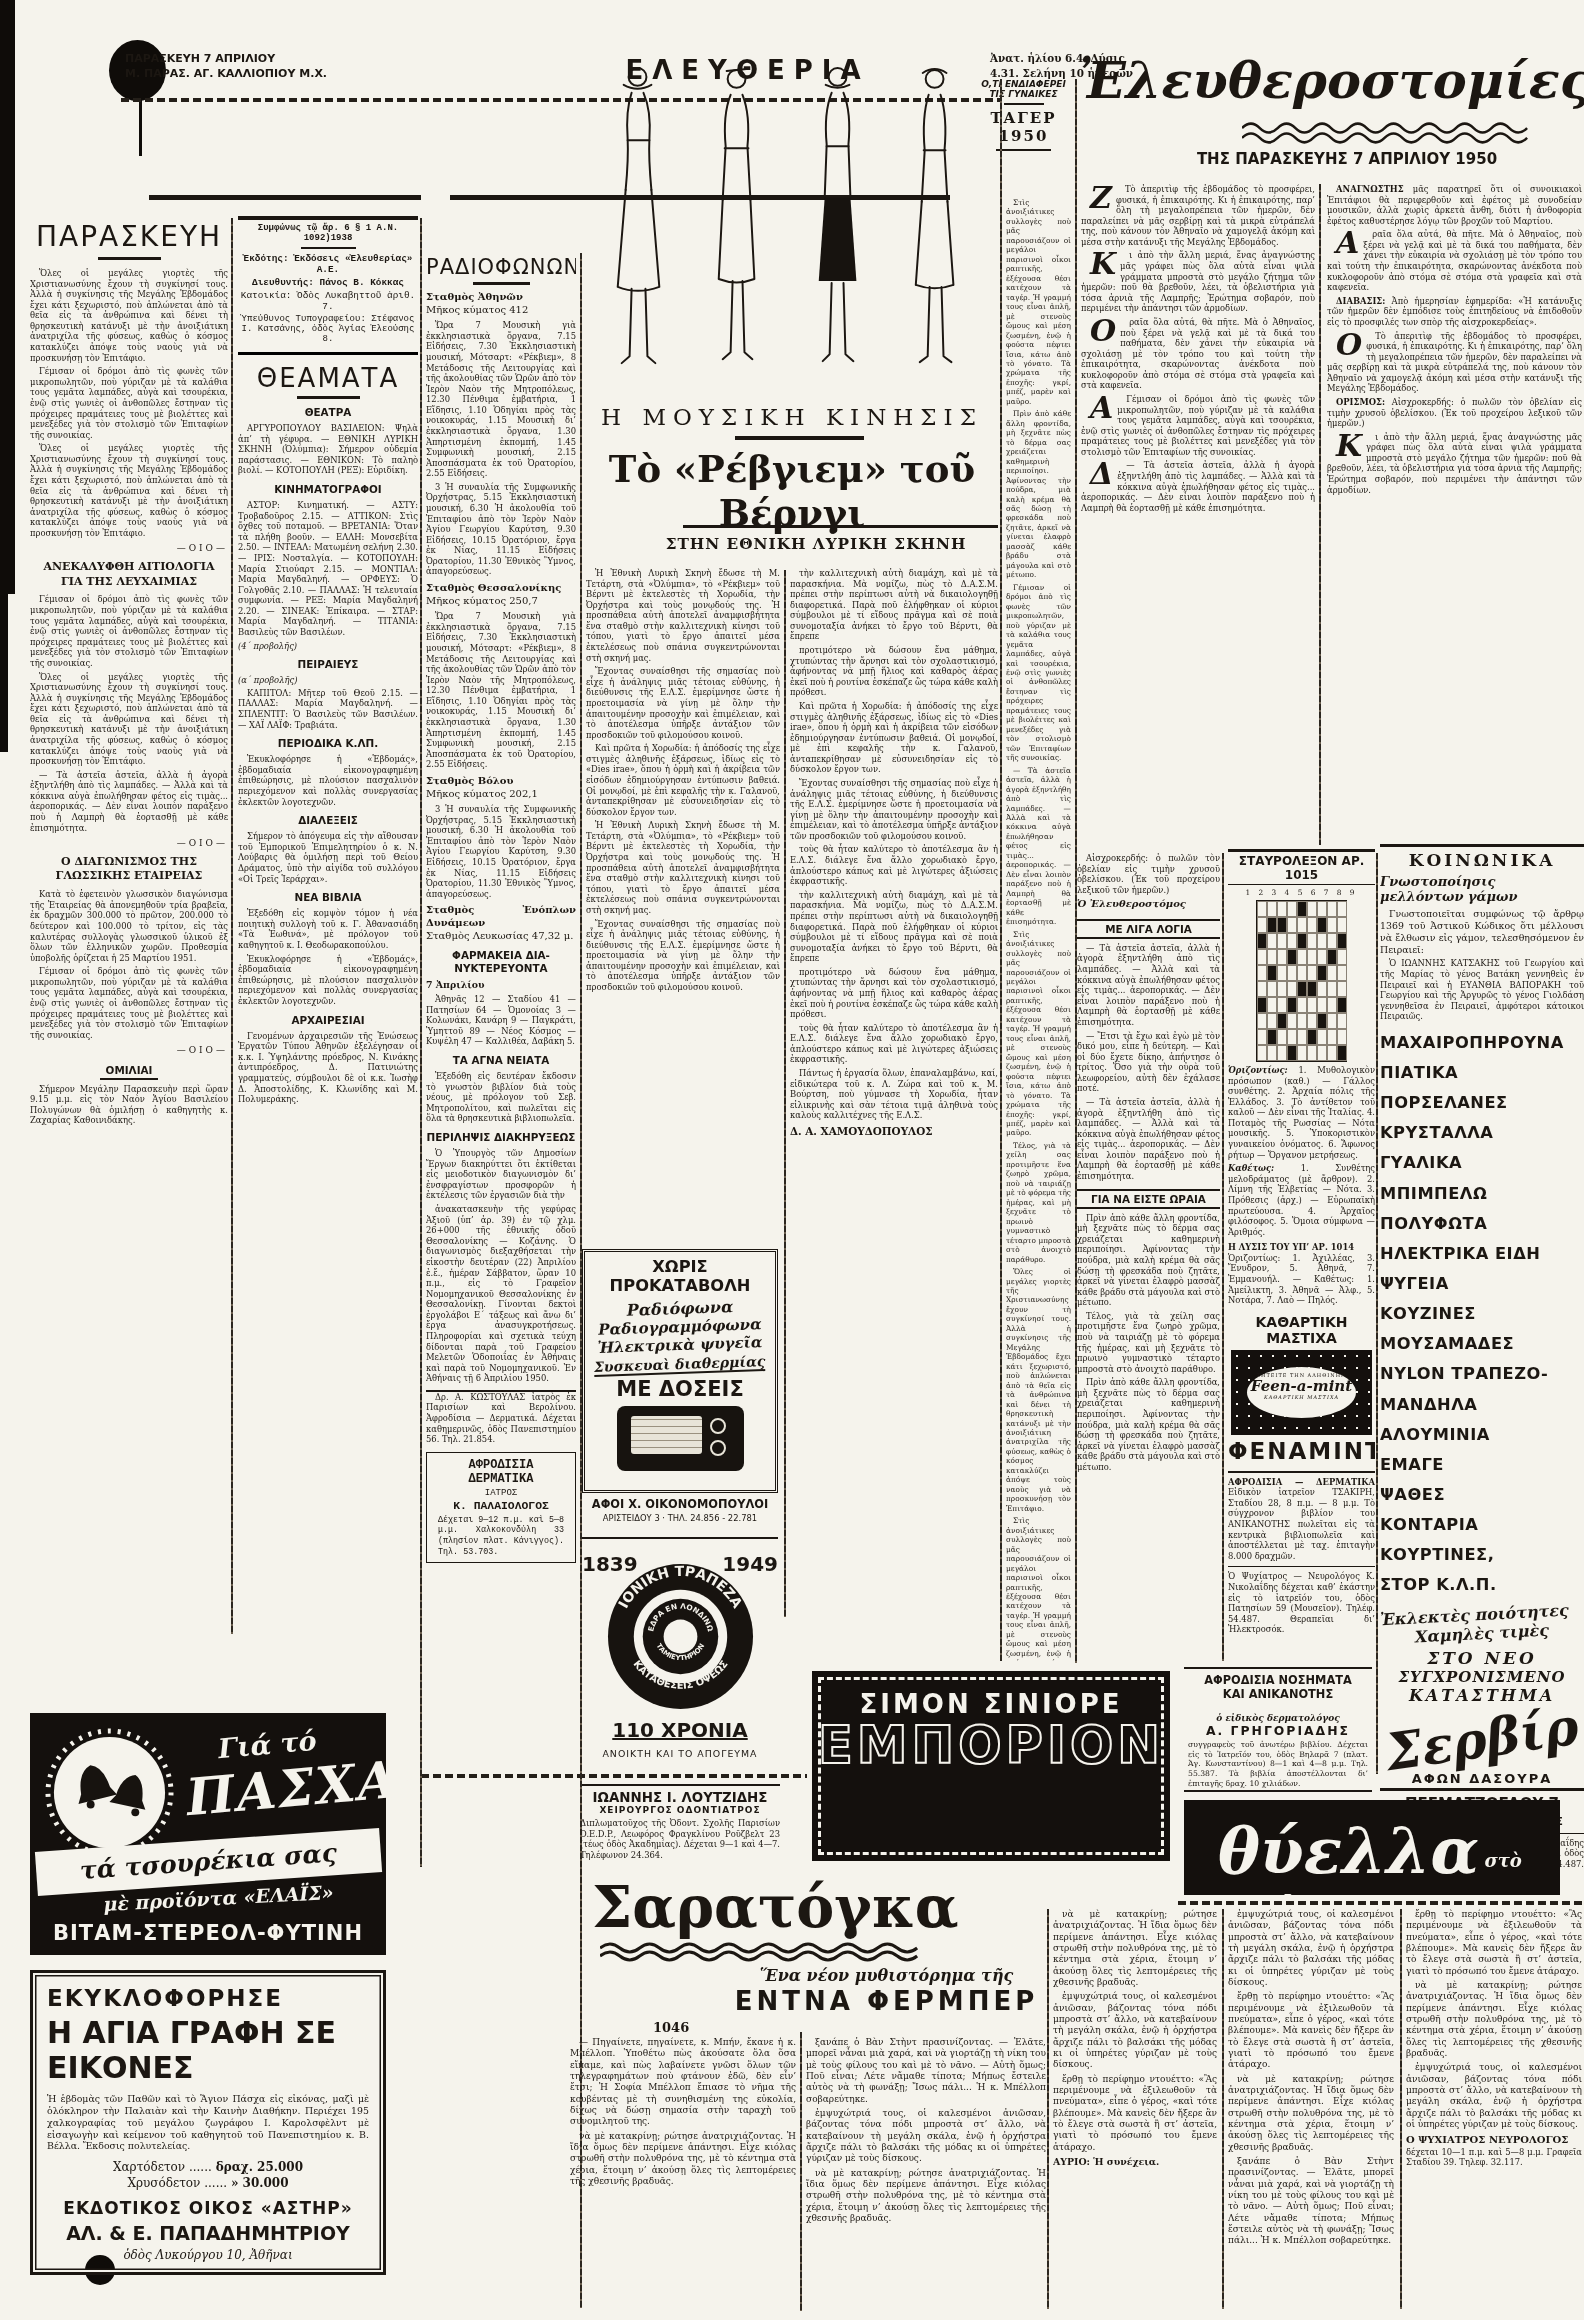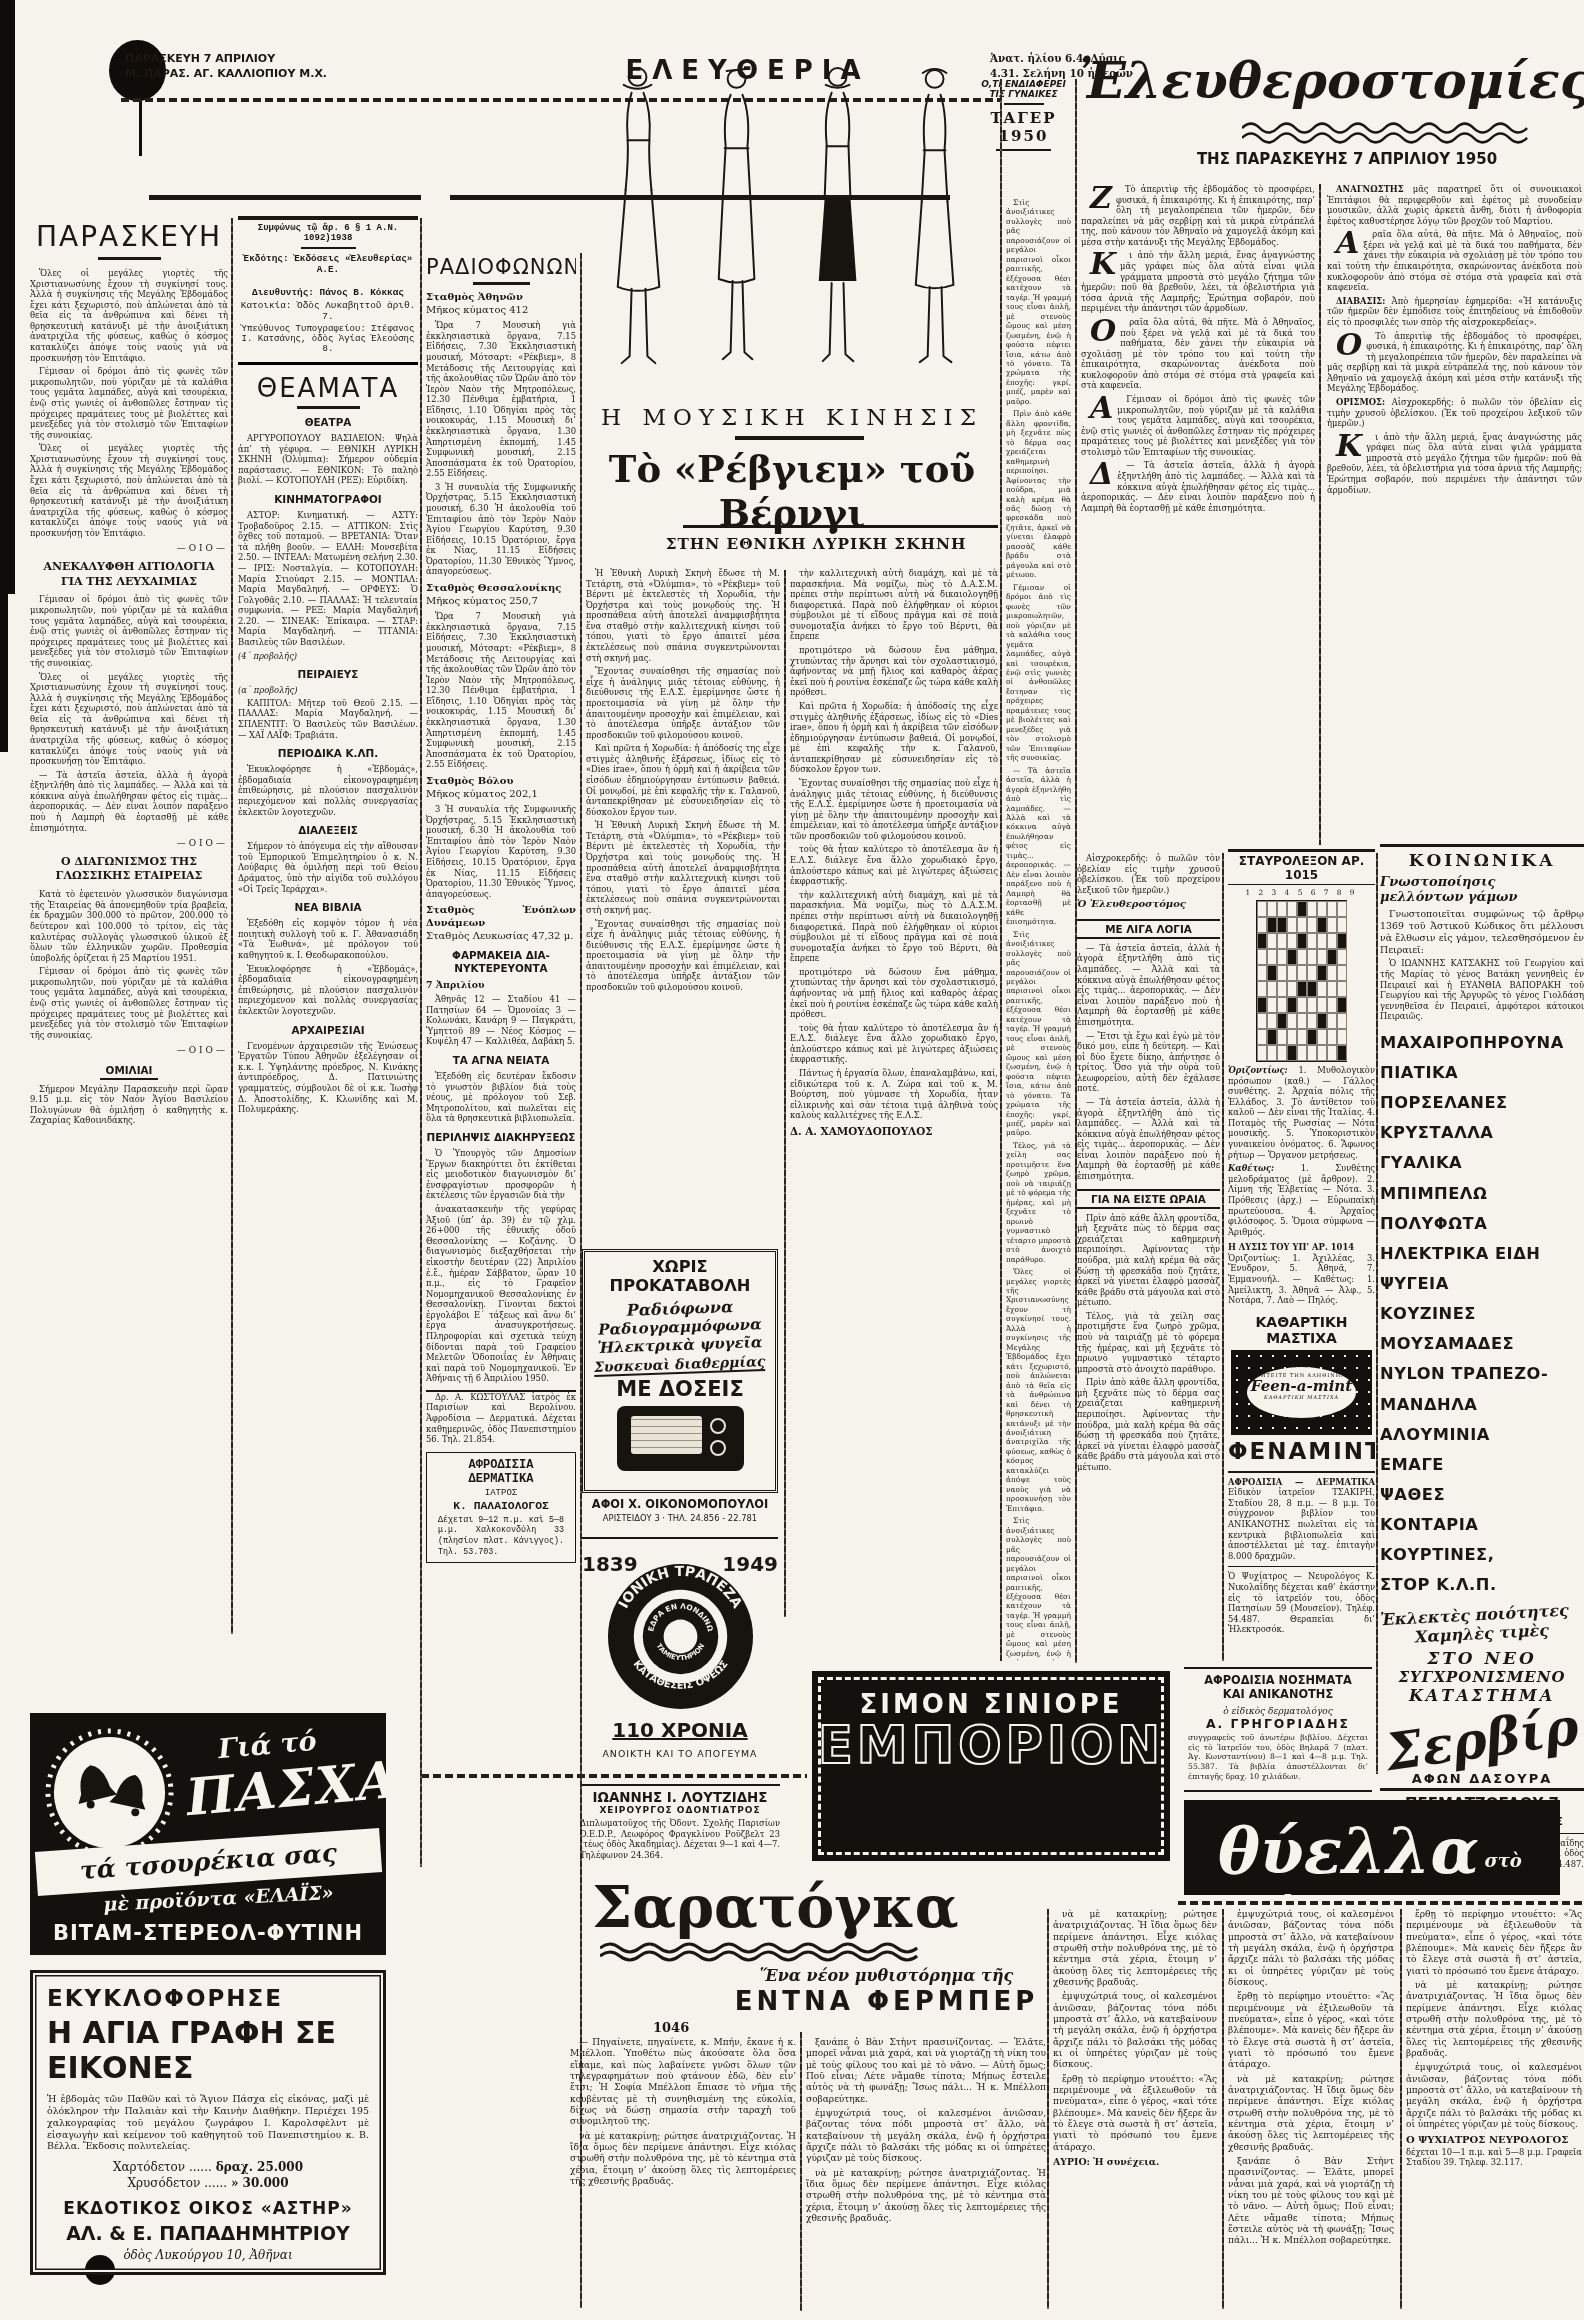--- a/index.html
+++ b/index.html
@@ -97,21 +97,21 @@
     <div class="t">
         <p>Σήμερον Μεγάλην Παρασκευὴν περὶ ὥραν 9.15 μ.μ. εἰς τὸν Ναὸν Ἁγίου Βασιλείου Πολυγώνων θὰ ὁμιλήσῃ ὁ καθηγητὴς κ. Ζαχαρίας Καθοινιδάκης.</p>
       </div>
   </div>
 
   <div class="abs flow" style="left:238px;top:216px;width:180px;height:1651px;">
     <div style="border-top:4px solid #1c1712;border-bottom:3px solid #000000;padding:3px 2px 8px;text-align:center;font-family:Liberation Mono, monospace;">
       <div class="b" style="font-size:9px;">Συμφώνως τῷ ἄρ. 6 § 1 Α.Ν. 1092)1938</div>
       <div style="width:55px;height:2px;background:#1c1712;margin:4px auto;"></div>
       <div class="b" style="font-size:9.4px;margin-top:3px;">Ἐκδότης: Ἐκδόσεις «Ἐλευθερίας» Α.Ε.</div>
-      <div class="b" style="font-size:9.4px;margin-top:12px;">Διευθυντής: Πάνος Β. Κόκκας</div>
+      <div class="b" style="font-size:9.4px;margin-top:2px;">Διευθυντής: Πάνος Β. Κόκκας</div>
       <div style="font-size:9.4px;margin-top:2px;">Κατοικία: Ὁδὸς Λυκαβηττοῦ ἀριθ. 7.</div>
       <div style="font-size:9px;margin-top:2px;">Ὑπεύθυνος Τυπογραφείου: Στέφανος Ι. Κατσάνης, ὁδὸς Ἁγίας Ἐλεούσης 8.</div>
     </div>
     <div class="sans tc" style="font-size:26px;letter-spacing:2px;margin-top:8px;">ΘΕΑΜΑΤΑ</div>
     <div style="width:63px;height:3px;background:#1c1712;margin:3px auto 6px;"></div>
     <div class="t">
         <div class="shead">ΘΕΑΤΡΑ</div>
       </div>
     <div class="t">
         <p>ΑΡΓΥΡΟΠΟΥΛΟΥ ΒΑΣΙΛΕΙΟΝ: Ψηλὰ ἀπ’ τὴ γέφυρα. — ΕΘΝΙΚΗ ΛΥΡΙΚΗ ΣΚΗΝΗ (Ὀλύμπια): Σήμερον οὐδεμία παράστασις. — ΕΘΝΙΚΟΝ: Τὸ παληὸ βιολί. — ΚΟΤΟΠΟΥΛΗ (ΡΕΞ): Εὐριδίκη.</p>
@@ -554,21 +554,21 @@
     <div class="sans b tc" style="font-size:15px;margin-top:4px;">ΠΕΣΜΑΤΖΟΓΛΟΥ 7</div>
     <div class="sans b tc" style="font-size:10.4px;margin-top:2px;">ΕΝΑΝΤΙ ΙΟΝΙΚΗΣ ΤΡΑΠΕΖΗΣ</div>
     <div class="t" style="margin-top:6px;border-top:1.5px solid #1c1712;padding-top:4px;">
       <span>Ὁ Ψυχίατρος — Νευρολόγος Κ. Νικολαΐδης δέχεται καθ’ ἑκάστην εἰς τὸ ἰατρεῖόν του, ὁδὸς Πατησίων 59 (Μουσεῖον). Τηλέφ. 54.487. Θεραπεῖαι δι’ Ἠλεκτροσόκ.</span>
     </div>
   </div>
 
   <div class="abs tc" style="left:1184px;top:1667px;width:188px;height:125px;border-top:2px solid #1c1712;border-bottom:2px solid #1c1712;padding:4px 4px;box-sizing:border-box;">
     <div class="sans b" style="font-size:11.4px;">ΑΦΡΟΔΙΣΙΑ ΝΟΣΗΜΑΤΑ</div>
     <div class="sans b" style="font-size:11.4px;">ΚΑΙ ΑΝΙΚΑΝΟΤΗΣ</div>
-    <div class="i" style="font-size:9px;margin-top:5px;">ὁ εἰδικὸς δερματολόγος</div>
+    <div class="i" style="font-size:9px;margin-top:12px;font-weight:bold;">ὁ εἰδικὸς δερματολόγος</div>
     <div class="sans b" style="font-size:12.4px;letter-spacing:2px;">Α. ΓΡΗΓΟΡΙΑΔΗΣ</div>
     <div class="t" style="text-align:justify;margin-top:2px;font-size:7.7px;">συγγραφεὺς τοῦ ἀνωτέρω βιβλίου. Δέχεται εἰς τὸ Ἰατρεῖόν του, ὁδὸς Βηλαρᾶ 7 (πλατ. Ἁγ. Κωνσταντίνου) 8—1 καὶ 4—8 μ.μ. Τηλ. 55.387. Τὰ βιβλία ἀποστέλλονται δι’ ἐπιταγῆς δραχ. 10 χιλιάδων.</div>
   </div>
 
   <div class="abs blk tc" style="left:812px;top:1671px;width:358px;height:190px;box-sizing:border-box;border:4px solid #14100d;outline:3px dashed #f5f3ec;outline-offset:-9px;padding-top:14px;">
     <div class="sans b" style="font-size:26px;letter-spacing:3px;color:#f5f3ec;">ΣΙΜΟΝ ΣΙΝΙΟΡΕ</div>
     <div class="outl" style="font-size:51px;line-height:1.05;letter-spacing:4px;">ΕΜΠΟΡΙΟΝ</div>
   </div>
 
   <div class="abs blk" style="left:1184px;top:1800px;width:376px;height:95px;">

